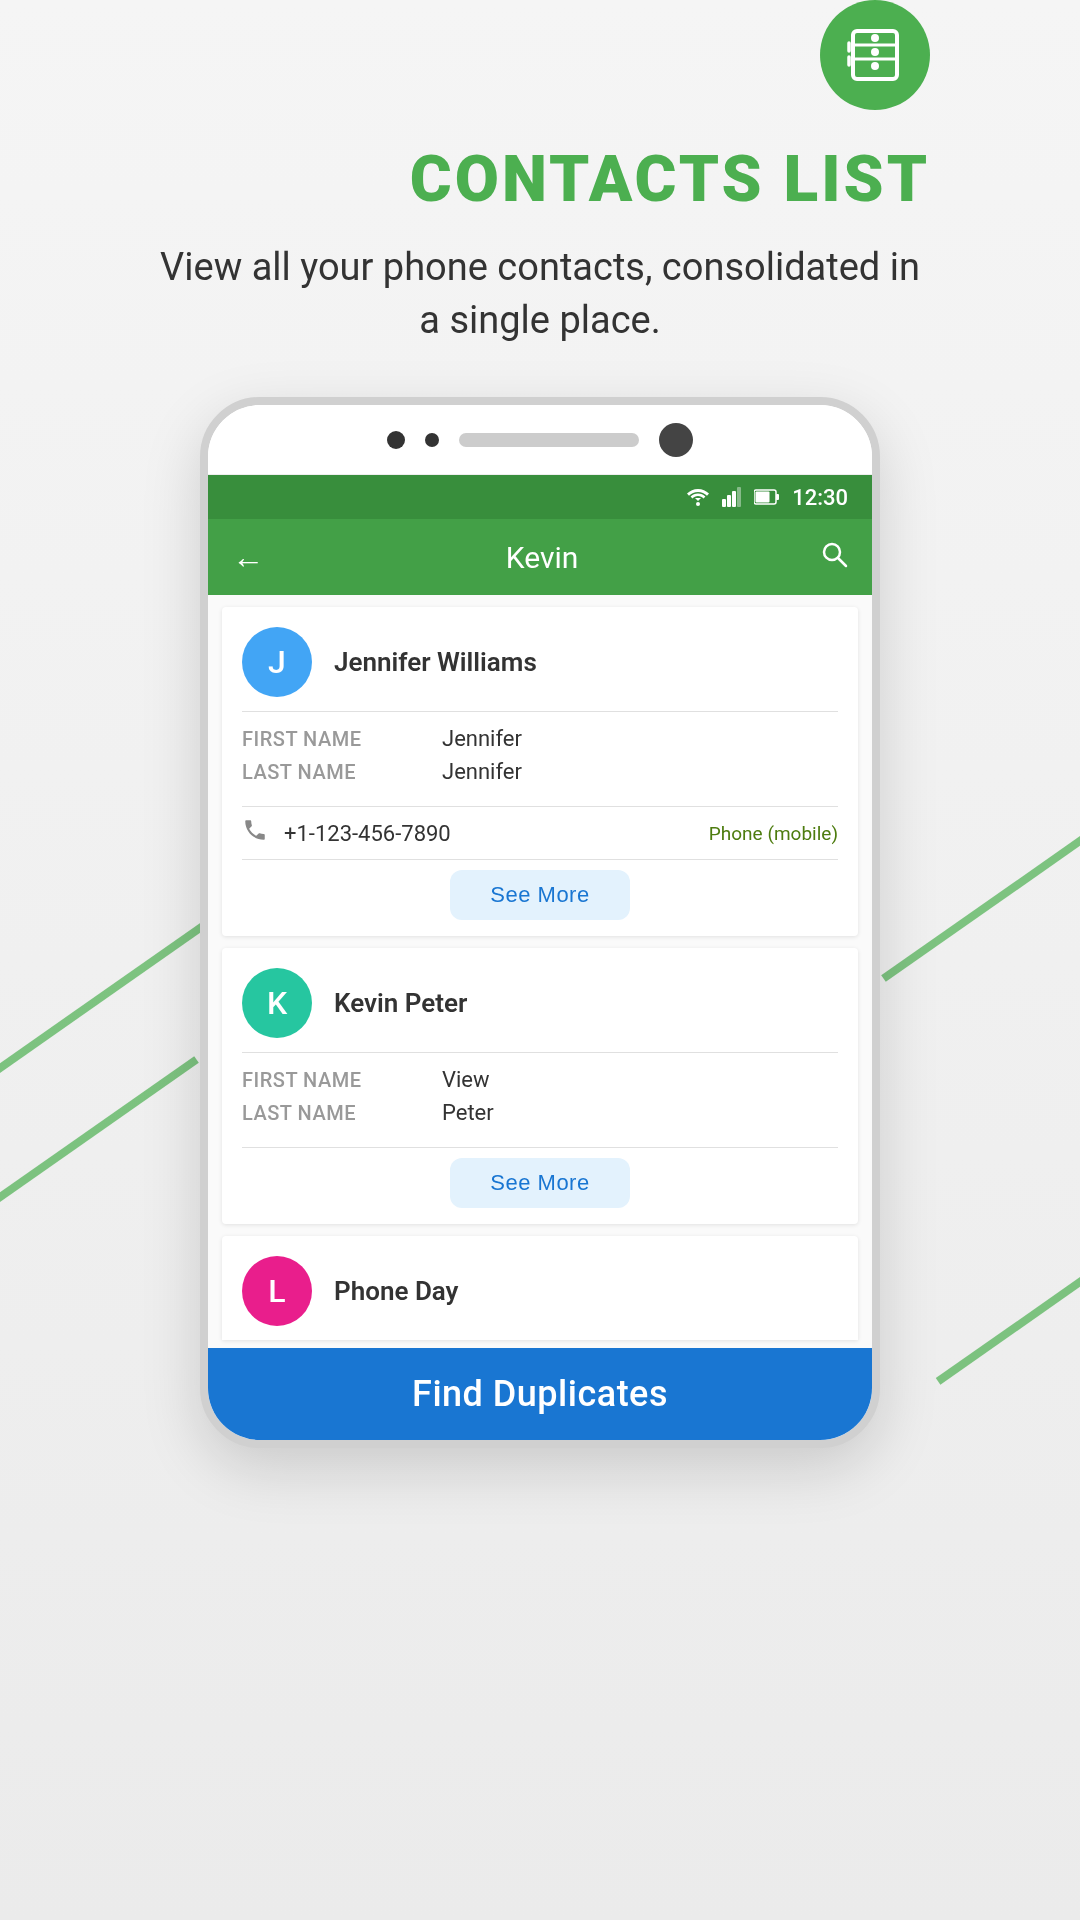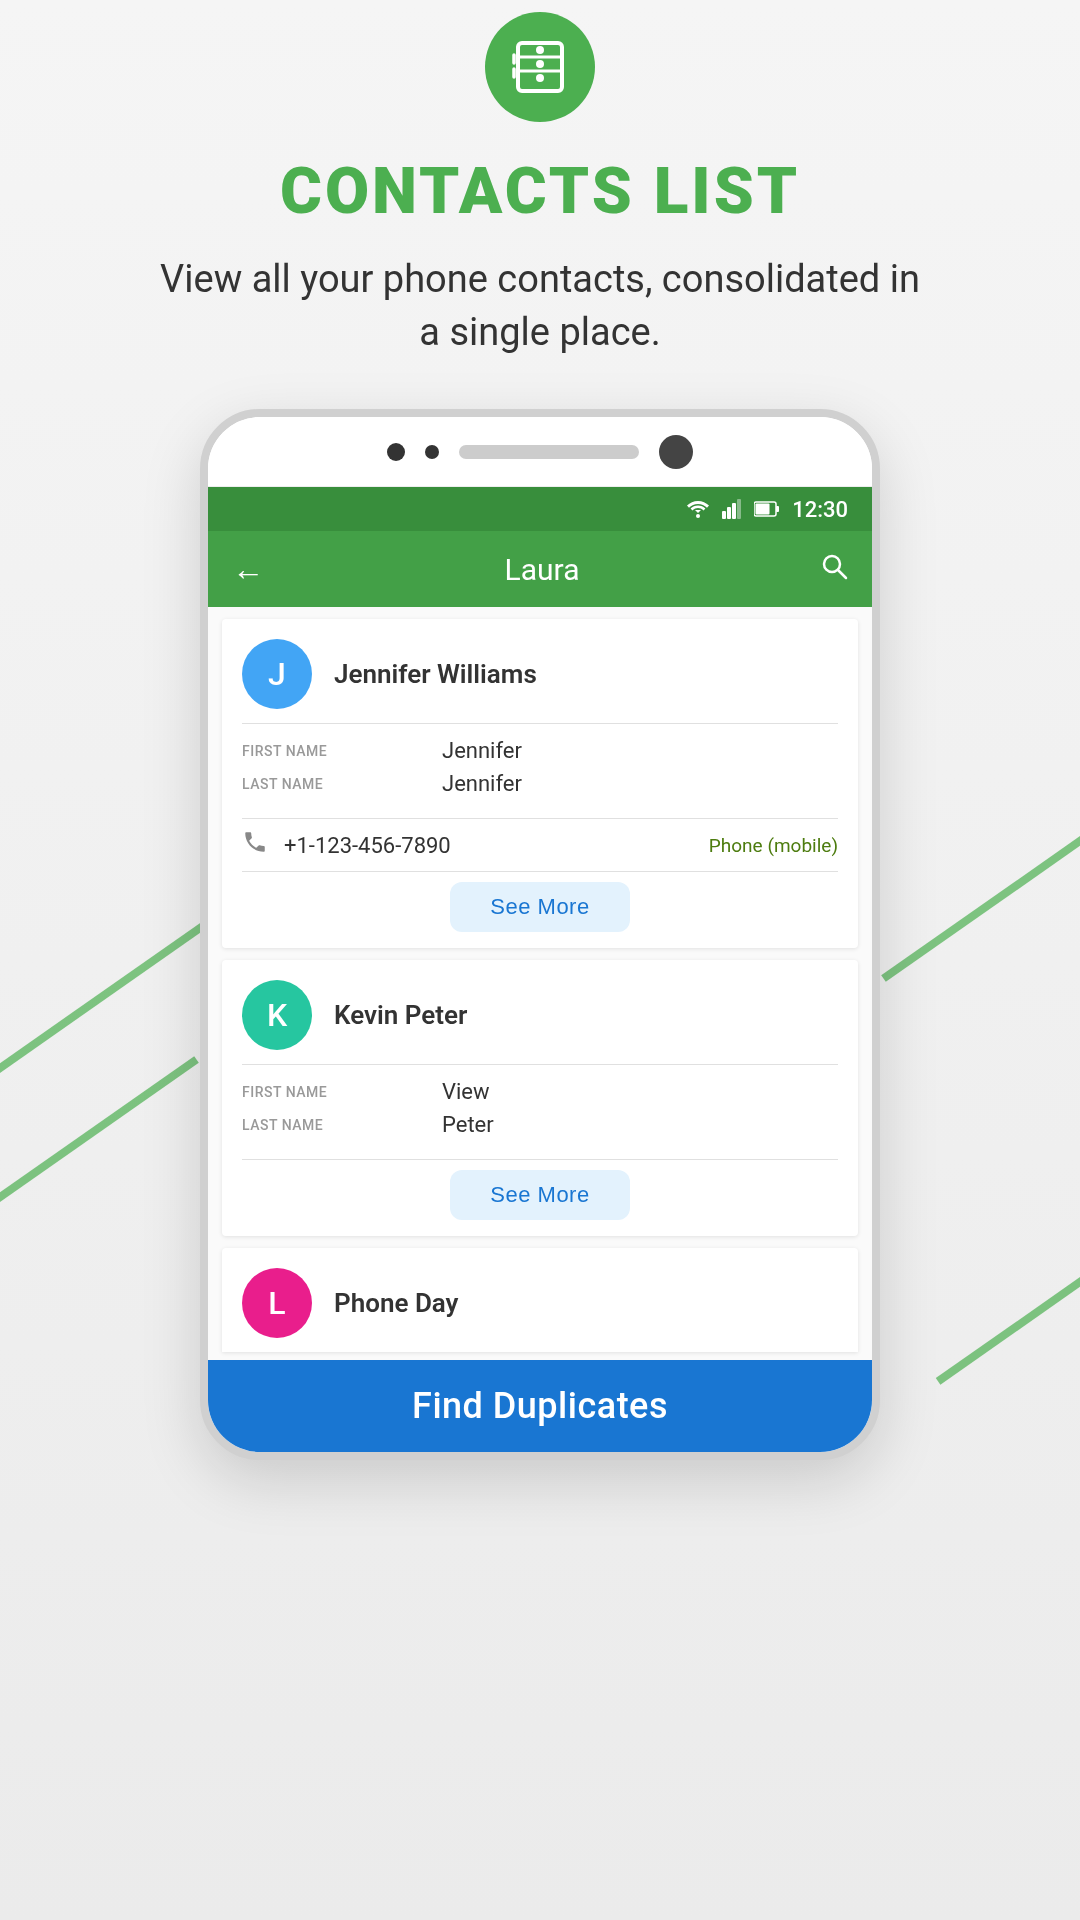--- a/index.html
+++ b/index.html
@@ -54,23 +54,22 @@
       flex-direction: column;
       align-items: center;
       width: 100%;
       height: 100%;
     }
 
     
     .top-section {
       display: flex;
       flex-direction: column;
-      align-items: center;
+      align-items: flex-end;
       margin-bottom: 50px;
-      margin-top: 12px;
     }
 
     .app-icon-circle {
       width: 110px;
       height: 110px;
       background: #4caf50;
       border-radius: 50%;
       display: flex;
       align-items: center;
       justify-content: center;
@@ -245,21 +244,21 @@
     }
 
     .contact-field-row {
       display: flex;
       align-items: center;
       margin-bottom: 8px;
       gap: 0;
     }
 
     .field-label {
-      font-size: 14px;
+      font-size: 20px;
       color: #999;
       font-weight: 500;
       width: 200px;
       text-transform: uppercase;
       letter-spacing: 0.5px;
     }
 
     .field-value {
       font-size: 22px;
       color: #333;
@@ -395,21 +394,21 @@
           <rect x="0" y="1" width="22" height="14" rx="2" stroke="white" stroke-width="1.5" fill="none"></rect>
           <rect x="22" y="5" width="3" height="6" rx="1" fill="white"></rect>
           <rect x="1.5" y="2.5" width="14" height="11" rx="1" fill="white"></rect>
         </svg>
         <span class="status-time">12:30</span>
       </div>
     </div>
 
     <div class="app-toolbar">
       <span class="toolbar-back">←</span>
-      <span class="toolbar-title">Laura</span>
+      <span class="toolbar-title">Kevin</span>
       <span class="toolbar-search">
         <svg width="28" height="28" viewBox="0 0 28 28" fill="none">
           <circle cx="12" cy="12" r="8" stroke="white" stroke-width="2.5"></circle>
           <line x1="18" y1="18" x2="26" y2="26" stroke="white" stroke-width="2.5" stroke-linecap="round"></line>
         </svg>
       </span>
     </div>
 
     <div class="contacts-list" style="position:relative; padding-bottom: 100px;">
 

